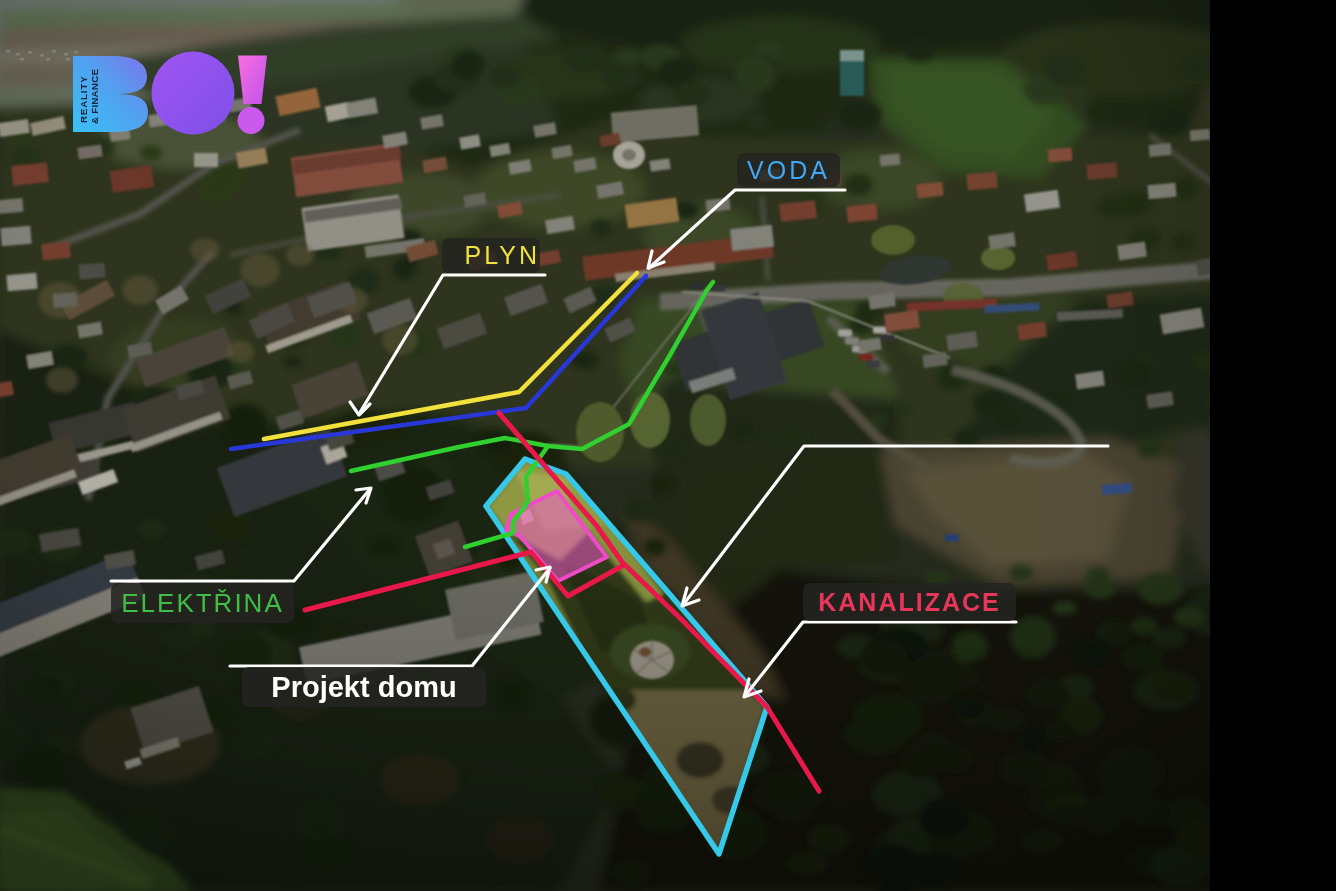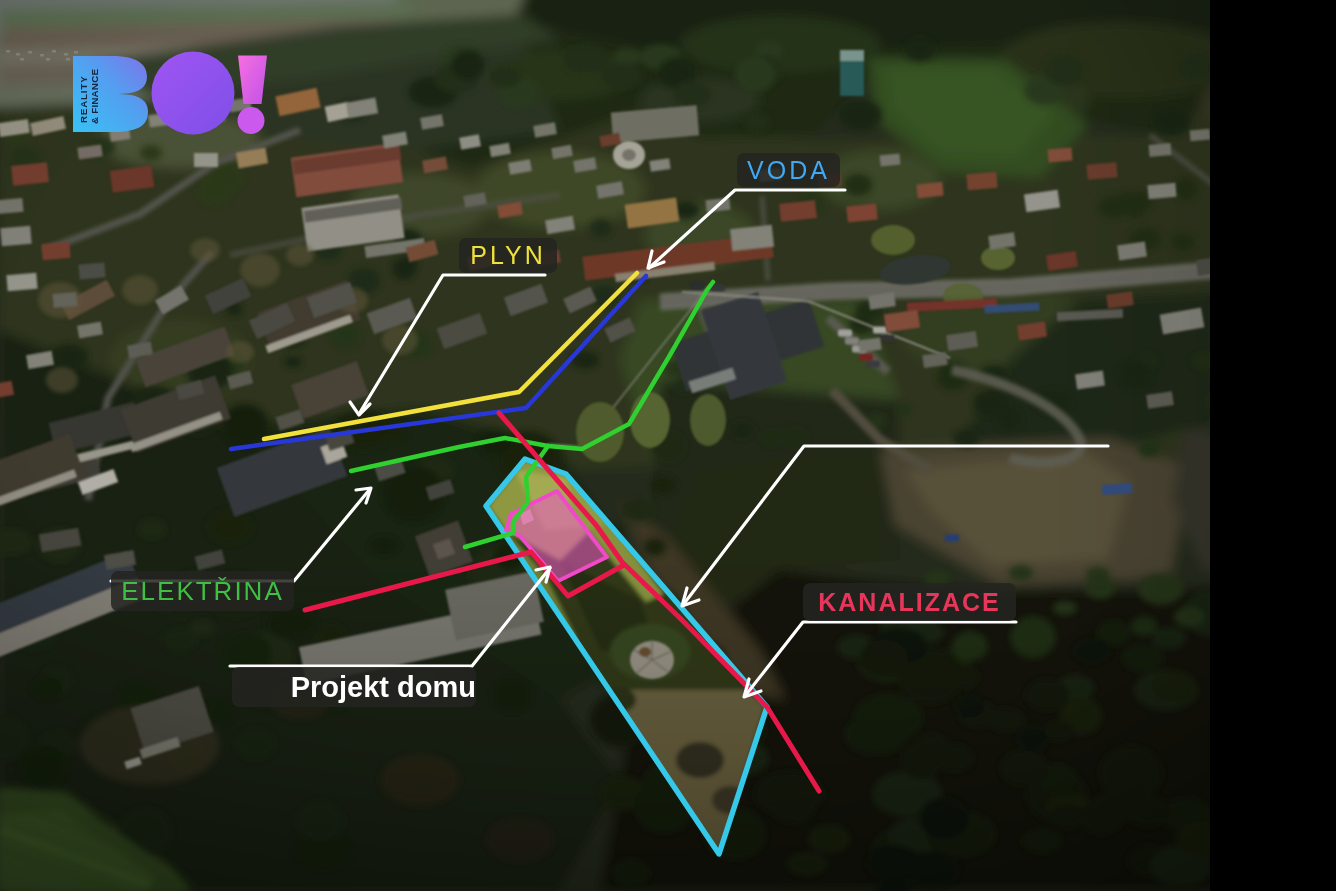--- a/index.html
+++ b/index.html
@@ -663,30 +663,30 @@
 <text x="0" y="0" transform="translate(87,123) rotate(-90)" font-family="Liberation Sans, sans-serif" font-size="9.8" font-weight="bold" fill="#16253f" letter-spacing="0.8">REALITY</text>
 <text x="0" y="0" transform="translate(98,124) rotate(-90)" font-family="Liberation Sans, sans-serif" font-size="9.8" font-weight="bold" fill="#16253f" letter-spacing="0.2">&amp; FINANCE</text>
 </g>
 
 </svg>
 
 <div class="lab" style="left:737px;top:153px;width:103px;height:34px;">
       <span style="color:#3fa9f5;font-size:25px;letter-spacing:3px;">VODA</span>
     </div>
 
-<div class="lab" style="left:459px;top:238px;width:98px;height:35px;">
+<div class="lab" style="left:442px;top:238px;width:98px;height:35px;justify-content:flex-end;">
       <span style="color:#efe23c;font-size:25px;letter-spacing:3px;">PLYN</span>
     </div>
 
-<div class="lab" style="left:111px;top:571px;width:183px;height:40px;text-align:right;">
+<div class="lab" style="left:111px;top:583px;width:183px;height:40px;text-align:right;">
       <span style="color:#3fbf44;font-size:26px;letter-spacing:2px;">ELEKTŘINA</span>
     </div>
 
 <div class="lab" style="left:803px;top:583px;width:213px;height:38px;font-weight:bold;">
       <span style="color:#e8365a;font-size:25px;letter-spacing:2px;">KANALIZACE</span>
     </div>
 
-<div class="lab" style="left:232px;top:667px;width:244px;height:40px;justify-content:flex-end;">
+<div class="lab" style="left:242px;top:667px;width:244px;height:40px;">
       <span style="color:#ffffff;font-size:29px;font-weight:bold;">Projekt domu</span>
     </div>
 
 
 </div>
 
 </body></html>

